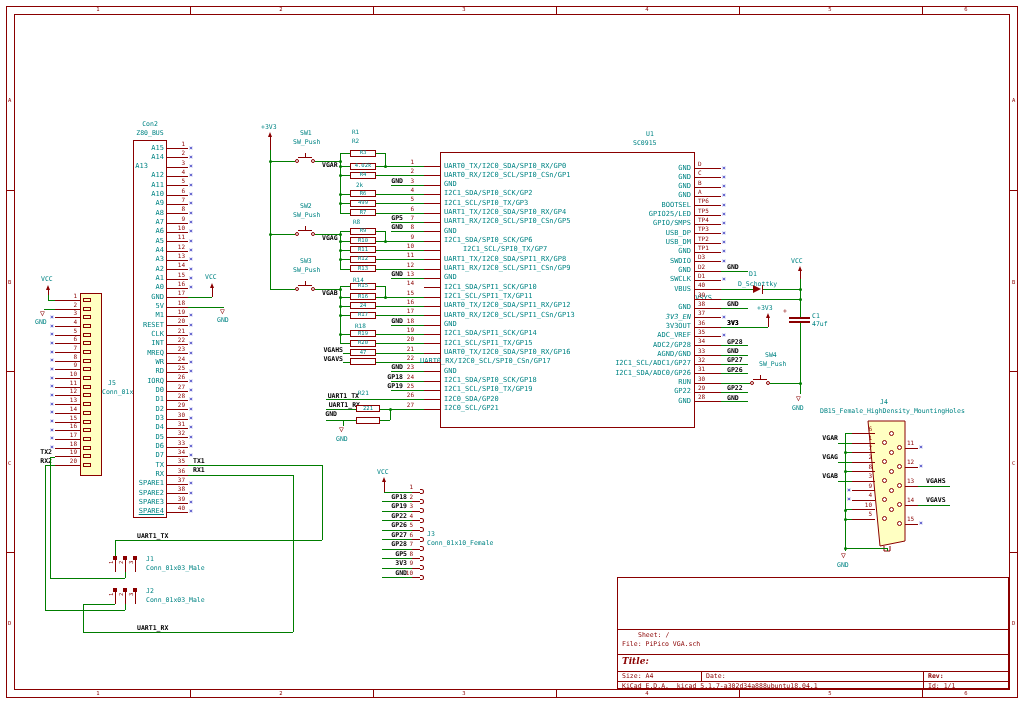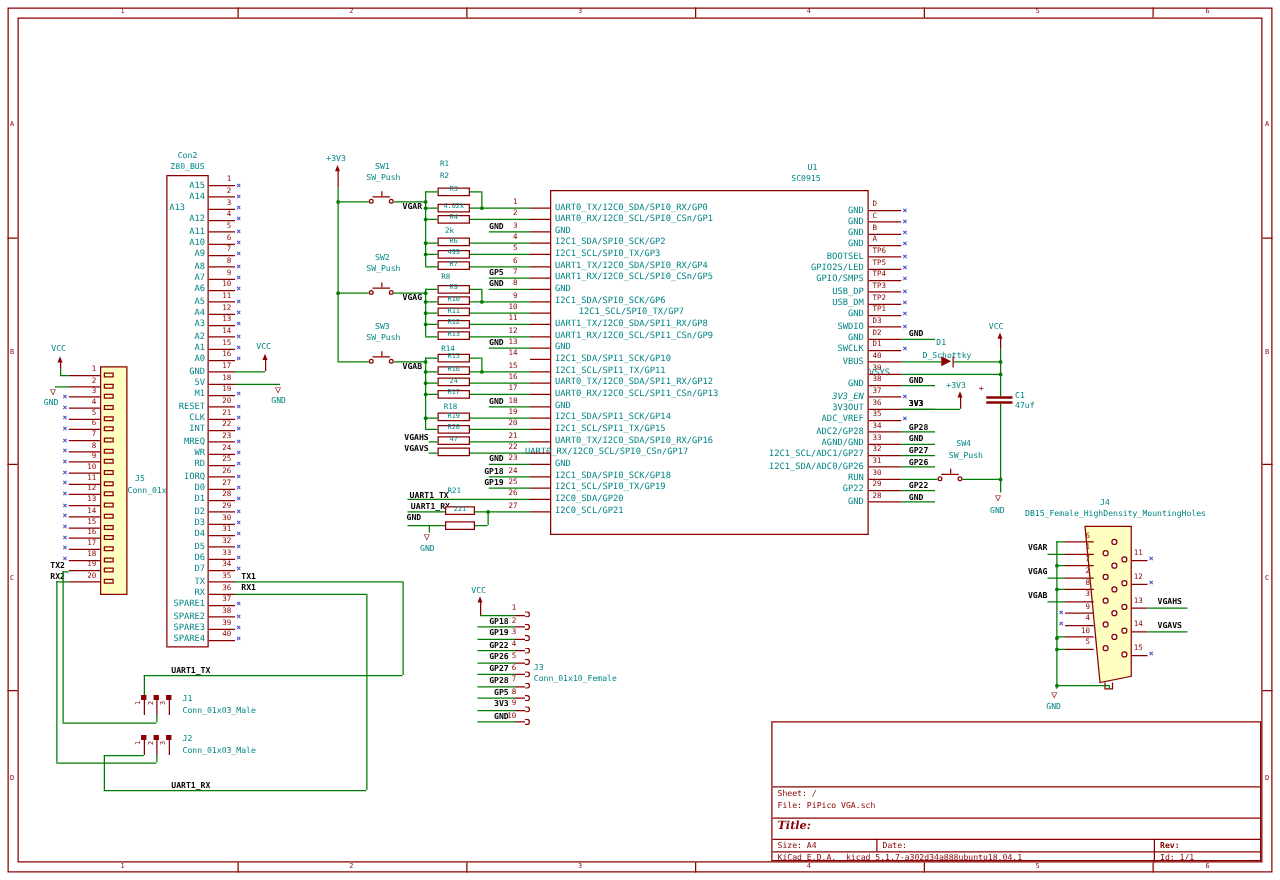--- a/index.html
+++ b/index.html
@@ -27,21 +27,21 @@
 <body>
 
 <div id="canvas">
   <div id="tb">
     <div class="hl" style="left:0;top:51px;width:390px;height:1px"></div>
     <div class="hl" style="left:0;top:76px;width:390px;height:1px"></div>
     <div class="hl" style="left:0;top:93px;width:390px;height:1px"></div>
     <div class="hl" style="left:0;top:103px;width:390px;height:1px"></div>
     <div class="vl" style="left:83px;top:93px;width:1px;height:10px"></div>
     <div class="vl" style="left:305px;top:93px;width:1px;height:19px"></div>
-    <span class="t f7" style="left:4px;top:54px">Sheet: /</span>
+    <span class="t f7" style="left:20px;top:54px">Sheet: /</span>
     <span class="t f7" style="left:4px;top:63px">File: PiPico VGA.sch</span>
     <span class="t titleit" style="left:4px;top:79px">Title:</span>
     <span class="t f7" style="left:4px;top:95px">Size: A4</span>
     <span class="t f7" style="left:88px;top:95px">Date:</span>
     <span class="t f7" style="left:310px;top:95px;font-weight:bold">Rev:</span>
     <span class="t f7" style="left:4px;top:105px">KiCad E.D.A.  kicad 5.1.7-a302d34a888ubuntu18.04.1</span>
     <span class="t f7" style="left:310px;top:105px">Id: 1/1</span>
   </div>
 <div class="body" style="left: 6px; top: 6px; width: 1012px; height: 692px; background: transparent; border-color: rgb(138, 0, 0);"></div>
     <div class="body" style="left: 14px; top: 14px; width: 996px; height: 676px; background: transparent; border-color: rgb(138, 0, 0);"></div>
@@ -328,21 +328,21 @@
     <div class="t f6 red ar" style="left: 185px; top: 476.88px;">37</div>
     <div class="t f7 blue" style="left: 189px; top: 480.38px;">×</div>
     <div class="t f8 teal ar" style="left: 164px; top: 489.71px;">SPARE2</div>
     <div class="ln" style="left: 167px; top: 493.21px; width: 21px; height: 1px; background: rgb(138, 0, 0);"></div>
     <div class="t f6 red ar" style="left: 185px; top: 486.21px;">38</div>
     <div class="t f7 blue" style="left: 189px; top: 489.71px;">×</div>
     <div class="t f8 teal ar" style="left: 164px; top: 499.04px;">SPARE3</div>
     <div class="ln" style="left: 167px; top: 502.54px; width: 21px; height: 1px; background: rgb(138, 0, 0);"></div>
     <div class="t f6 red ar" style="left: 185px; top: 495.54px;">39</div>
     <div class="t f7 blue" style="left: 189px; top: 499.04px;">×</div>
-    <div class="t f8 teal ar" style="left: 164px; top: 508.37px;">SPARE4</div>
+    <div class="t f8 teal ar" style="left: 164px; top: 508.37px; text-decoration: underline;">SPARE4</div>
     <div class="ln" style="left: 167px; top: 511.87px; width: 21px; height: 1px; background: rgb(138, 0, 0);"></div>
     <div class="t f6 red ar" style="left: 185px; top: 504.87px;">40</div>
     <div class="t f7 blue" style="left: 189px; top: 508.37px;">×</div>
     <div class="ln" style="left: 188px; top: 297.3px; width: 24px; height: 1px; background: rgb(0, 125, 0);"></div>
     <div class="tri-up" style="left: 209.5px; top: 283px;"></div>
     <div class="ln" style="left: 212px; top: 287px; width: 1px; height: 10.3px; background: rgb(138, 0, 0);"></div>
     <div class="t f7 teal" style="left: 205px; top: 274px;">VCC</div>
     <div class="ln" style="left: 188px; top: 306.7px; width: 36px; height: 1px; background: rgb(0, 125, 0);"></div>
     <div class="t f9 red" style="left: 220px; top: 307.5px;">▽</div>
     <div class="t f7 teal" style="left: 217px; top: 317px;">GND</div>

